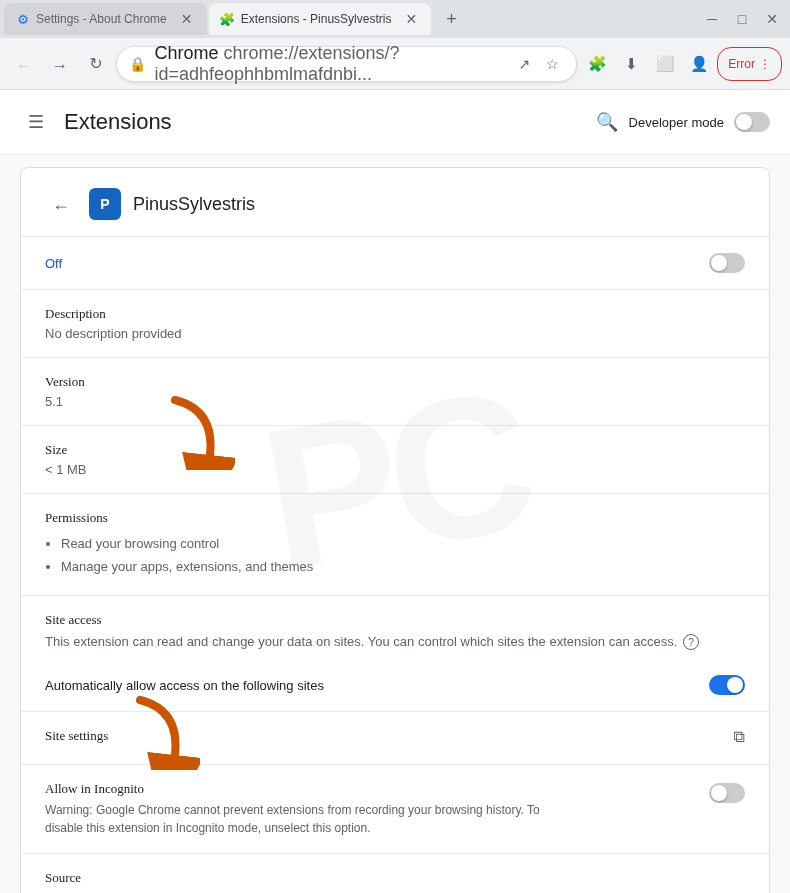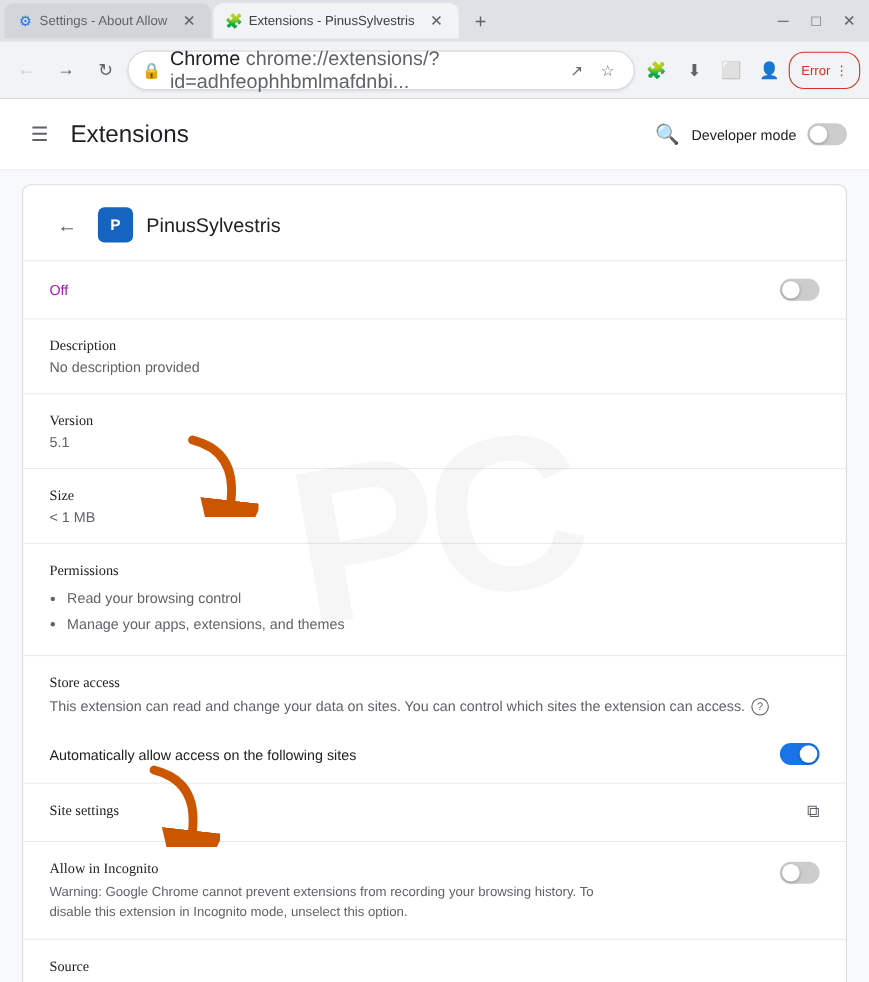--- a/index.html
+++ b/index.html
@@ -60,21 +60,21 @@
     .back-btn { color: #5f6368; font-size: 18px; cursor: pointer; width: 32px; height: 32px; display: flex; align-items: center; justify-content: center; border-radius: 50%; }
     .ext-icon { width: 32px; height: 32px; background: #1565c0; border-radius: 6px; display: flex; align-items: center; justify-content: center; color: white; font-size: 14px; font-weight: bold; }
     .ext-name { font-size: 18px; color: #202124; font-weight: 500; }
 
     
     .section-row { padding: 16px 24px; border-bottom: 1px solid #e8eaed; }
     .section-row:last-child { border-bottom: none; }
     .section-label { font-size: 13px; color: #202124; font-weight: 500; margin-bottom: 4px; font-family: Liberation Serif, serif; }
     .section-value { font-size: 13px; color: #5f6368; }
     .section-row.inline { display: flex; align-items: center; justify-content: space-between; }
-    .inline-label { font-size: 13px; color: #a21caf; }
+    .inline-label { font-size: 13px; color: #1d4ed8; }
 
     
     .toggle-on { width: 36px; height: 20px; background: #1a73e8; border-radius: 10px; cursor: pointer; position: relative; }
     .toggle-on::after { content: ''; position: absolute; width: 16px; height: 16px; background: white; border-radius: 50%; top: 2px; right: 2px; box-shadow: 0 1px 3px rgba(0,0,0,0.3); }
 
     
     .toggle-off { width: 36px; height: 20px; background: #ccc; border-radius: 10px; cursor: pointer; position: relative; }
     .toggle-off::after { content: ''; position: absolute; width: 16px; height: 16px; background: white; border-radius: 50%; top: 2px; left: 2px; box-shadow: 0 1px 3px rgba(0,0,0,0.3); }
 
     
@@ -136,21 +136,21 @@
           <polygon points="0 0, 10 3.5, 0 7" fill="#cc5500"></polygon>
         </marker>
       </defs>
       <path d="M20,10 Q60,20 55,65" stroke="#cc5500" stroke-width="8" fill="none" marker-end="url(#arrowhead2)" stroke-linecap="round"></path>
     </svg>
   </div>
 
   <div class="title-bar">
     <div class="tab inactive">
       <span class="tab-favicon settings">⚙</span>
-      <span>Settings - About Allow</span>
+      <span>Settings - About Chrome</span>
       <span class="tab-close">✕</span>
     </div>
     <div class="tab active">
       <span class="tab-favicon extensions">🧩</span>
       <span>Extensions - PinusSylvestris</span>
       <span class="tab-close">✕</span>
     </div>
     <div class="new-tab-btn">+</div>
     <div class="title-bar-controls">
       <div class="title-bar-btn">─</div>
@@ -231,21 +231,21 @@
 
           <div class="section-row">
             <div class="section-label">Permissions</div>
             <ul class="permissions-list">
               <li>Read your browsing control</li>
               <li>Manage your apps, extensions, and themes</li>
             </ul>
           </div>
 
           <div class="section-row">
-            <div class="section-label">Store access</div>
+            <div class="section-label">Site access</div>
             <div class="site-access-desc">
               <span>This extension can read and change your data on sites. You can control which sites the extension can access.</span>
               <span class="help-icon">?</span>
             </div>
             <div class="auto-allow-row">
               <span class="auto-allow-label">Automatically allow access on the following sites</span>
               <div class="toggle-on"></div>
             </div>
           </div>
 

